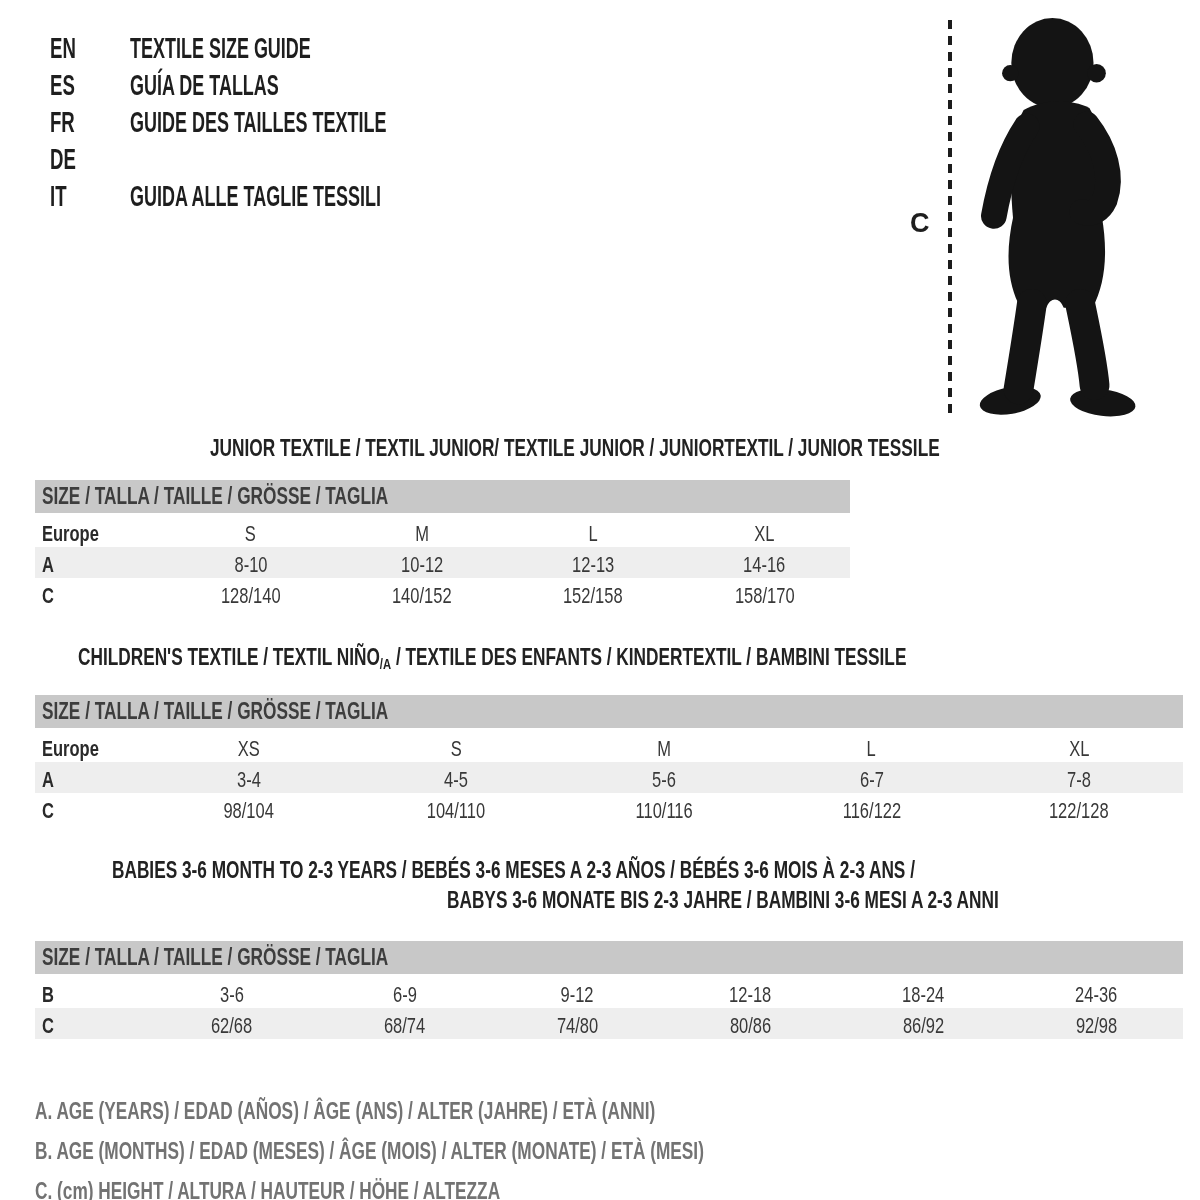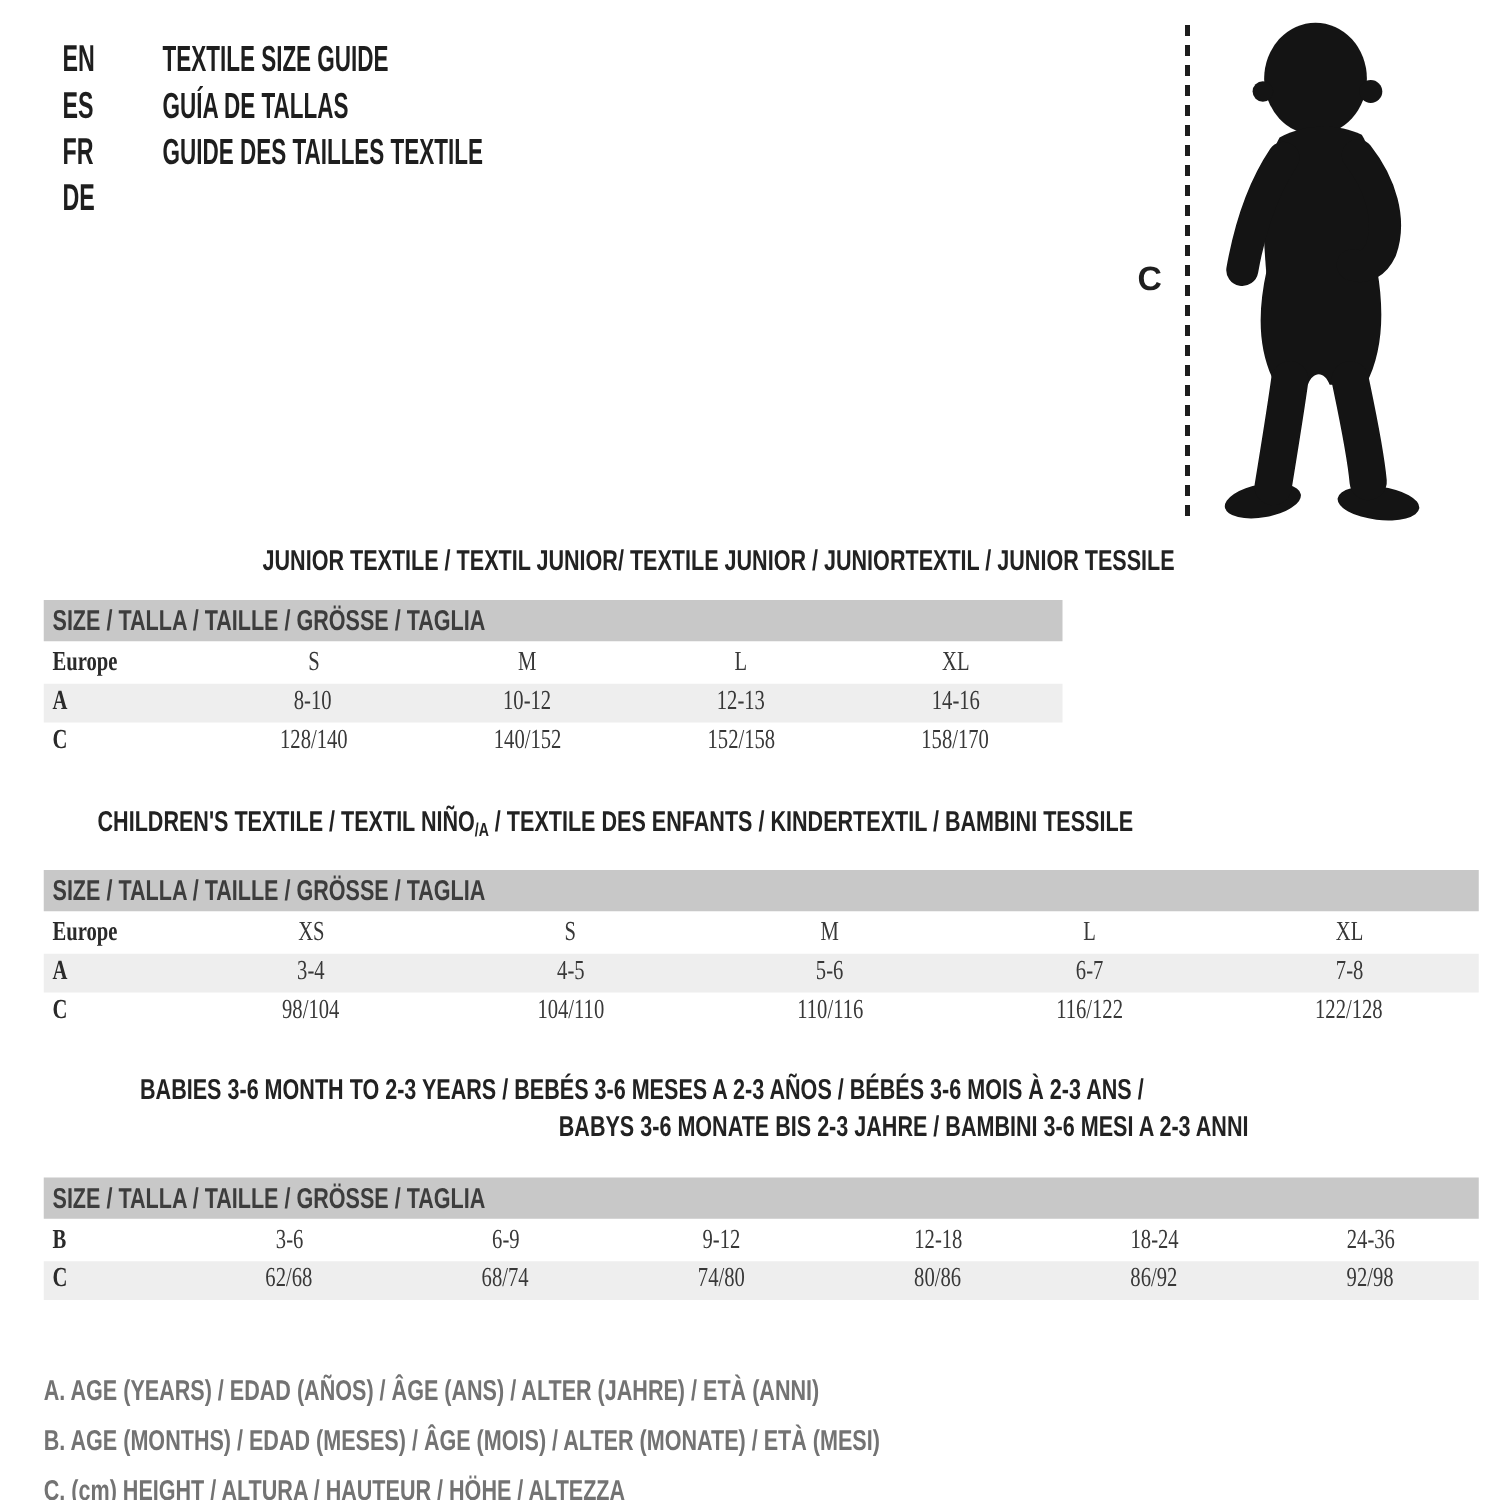--- a/index.html
+++ b/index.html
@@ -31,21 +31,21 @@
   
   .content{position:absolute;left:35px;top:437px;width:1148px;}
   .section-heading{font-size:23px;font-weight:700;line-height:23px;color:#222;text-align:right;}
   .sub{font-size:15px;vertical-align:-4px;font-weight:700;}
 
   .size-table{margin-top:20px;}
   .size-band{height:33px;line-height:33px;background:var(--band);color:var(--bandtext);
     font-size:23px;font-weight:700;padding-left:7px;}
   .size-band .cond{transform:scaleX(0.75);}
   .t-rows{margin-top:3px;}
-  .t-row{display:flex;height:31px;align-items:flex-start;font-family:Liberation Serif, serif;}
+  .t-row{display:flex;height:31px;align-items:flex-end;}
   .t-row.stripe{background:var(--stripe);}
   .t-label{width:110px;padding-left:7px;font-size:22px;font-weight:700;color:#2a2a2a;}
   .junior .t-label{width:130px;}
   .t-cell{flex:1;text-align:center;font-size:22px;font-weight:400;color:var(--cell);}
 
   .w-junior{width:815px;}
   .w-full{width:1148px;}
 
   .children-sec{margin-top:37px;}
   .babies-sec{margin-top:31px;}
@@ -72,20 +72,24 @@
 
     <div class="lang-row">
       <div class="lang-code"><span class="cond">FR</span></div>
       <div class="lang-title"><span class="cond">GUIDE DES TAILLES TEXTILE</span></div>
     </div>
 
     <div class="lang-row">
       <div class="lang-code"><span class="cond">DE</span></div>
     </div>
 
+    <div class="lang-row">
+      <div class="lang-code"><span class="cond">IT</span></div>
+      <div class="lang-title"><span class="cond">GUIDA ALLE TAGLIE TESSILI</span></div>
+    </div>
   </div>
 
 <div class="figure-block">
   <div class="measure-line"></div>
   <div class="measure-label">C</div>
   <svg class="silhouette" width="187" height="408" viewBox="0 0 182 400" preserveAspectRatio="none">
     <g fill="#141414" stroke="none">
       <ellipse cx="88" cy="50" rx="40" ry="44"></ellipse>
       <circle cx="47" cy="60" r="8"></circle>
       <circle cx="131" cy="60" r="9"></circle>

